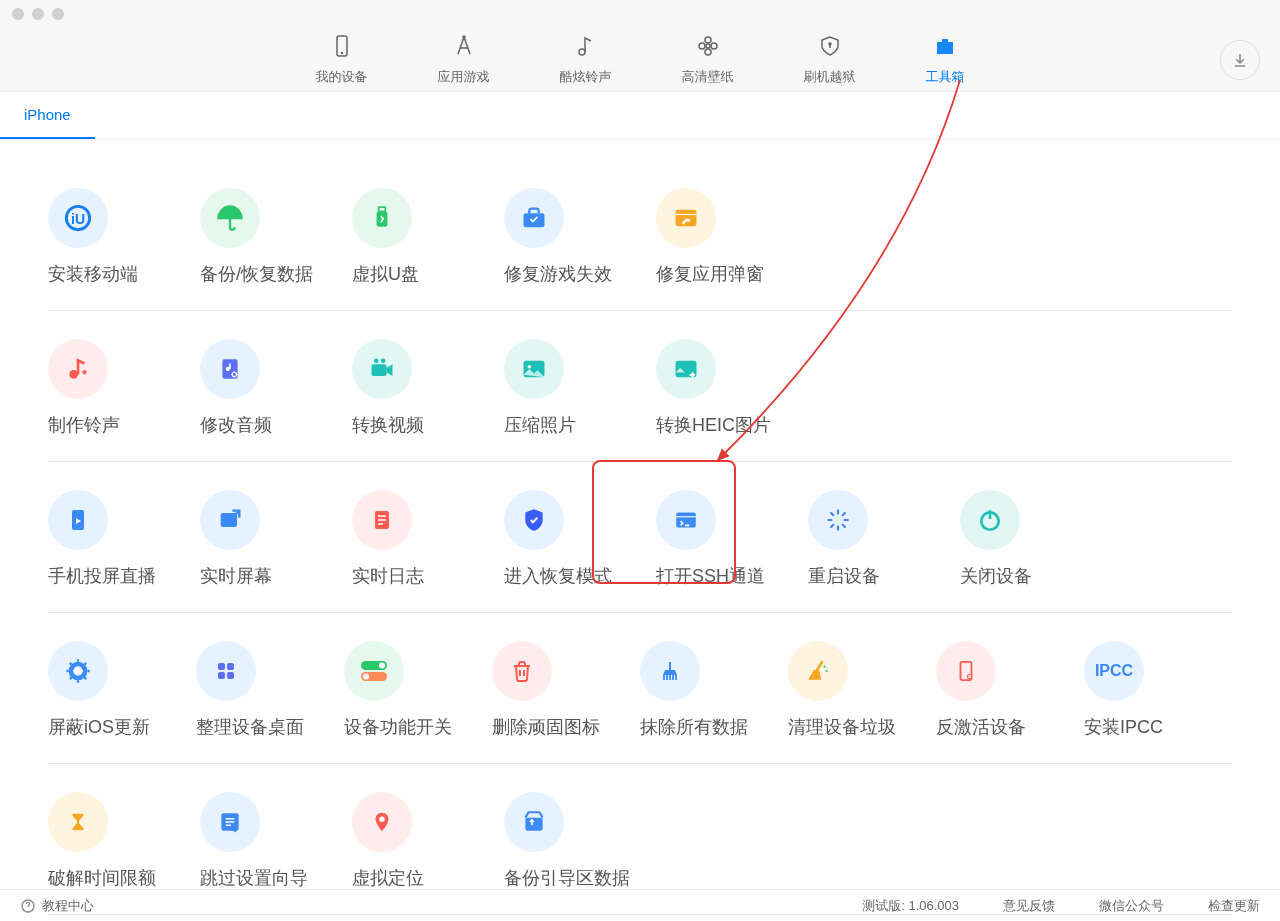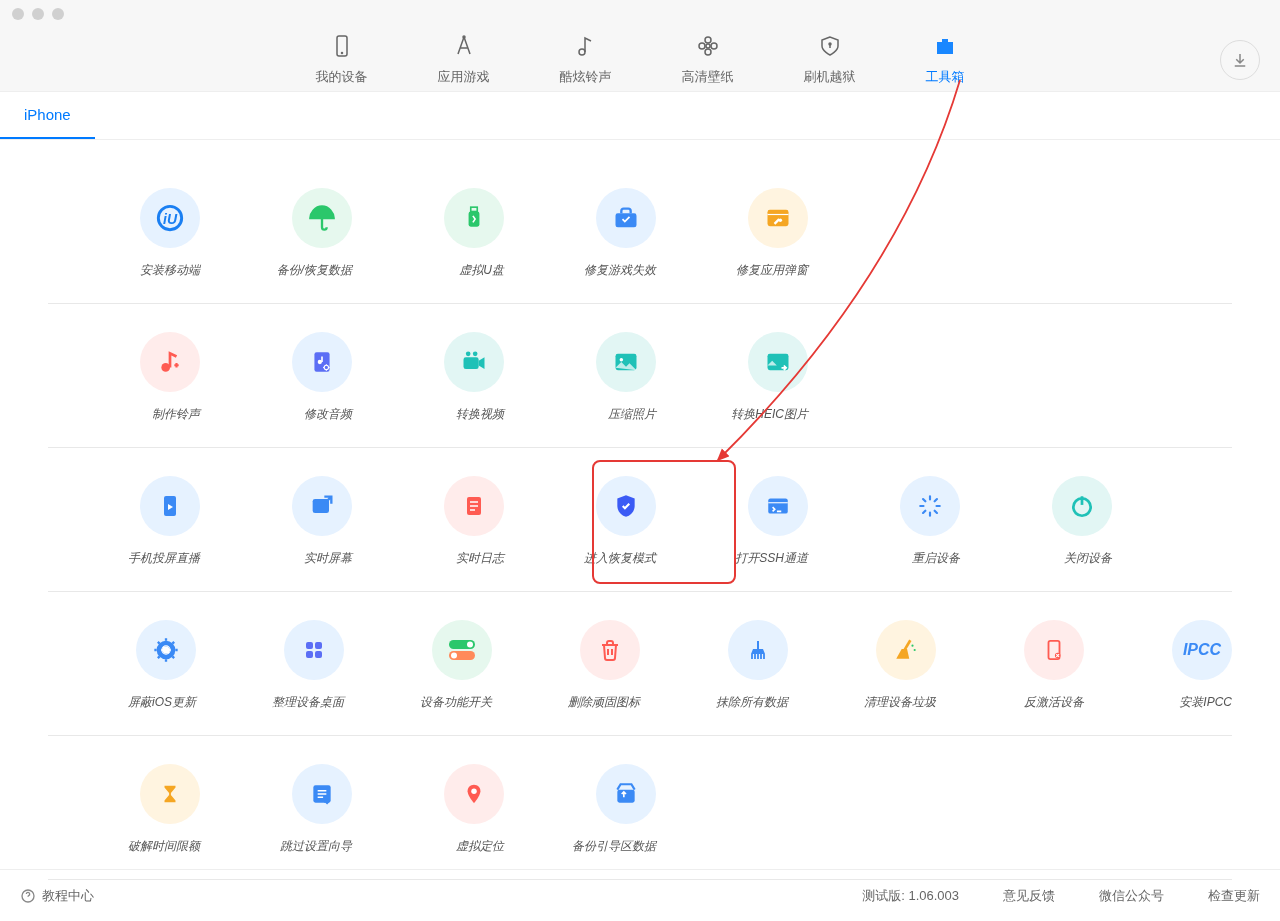--- a/index.html
+++ b/index.html
@@ -57,47 +57,46 @@
       flex-wrap: nowrap;
       gap: 0;
       border-bottom: 1px solid #e8e8e8;
       padding: 28px 0 24px 0;
     }
     .tool-row:last-child { border-bottom: none; }
     .tool-item {
       width: 152px;
       display: flex;
       flex-direction: column;
-      align-items: flex-end;
+      align-items: flex-start;
       gap: 14px;
       cursor: pointer;
-      font-style: italic;
     }
     .tool-icon {
       width: 60px; height: 60px; border-radius: 50%;
       display: flex; align-items: center; justify-content: center;
       font-size: 24px;
     }
-    .tool-label { font-size: 12px; color: #555; text-align: center; white-space: nowrap; }
+    .tool-label { font-size: 18px; color: #555; text-align: center; white-space: nowrap; }
 
     .highlight-box {
       position: absolute;
       border: 2px solid #e53935;
       border-radius: 8px;
       pointer-events: none;
     }
     .arrow-svg {
       position: absolute;
       top: 0; left: 0;
       pointer-events: none;
     }
 
     .footer {
       position: absolute; bottom: 0; left: 0; right: 0;
-      height: 52px;
+      height: 32px;
       border-top: 1px solid #eee;
       display: flex; align-items: center;
       padding: 0 20px;
       font-size: 13px; color: #666;
     }
     .footer-left { display: flex; align-items: center; gap: 6px; }
     .footer-right { margin-left: auto; display: flex; gap: 44px; }
     .footer-item { cursor: pointer; }
 
     

